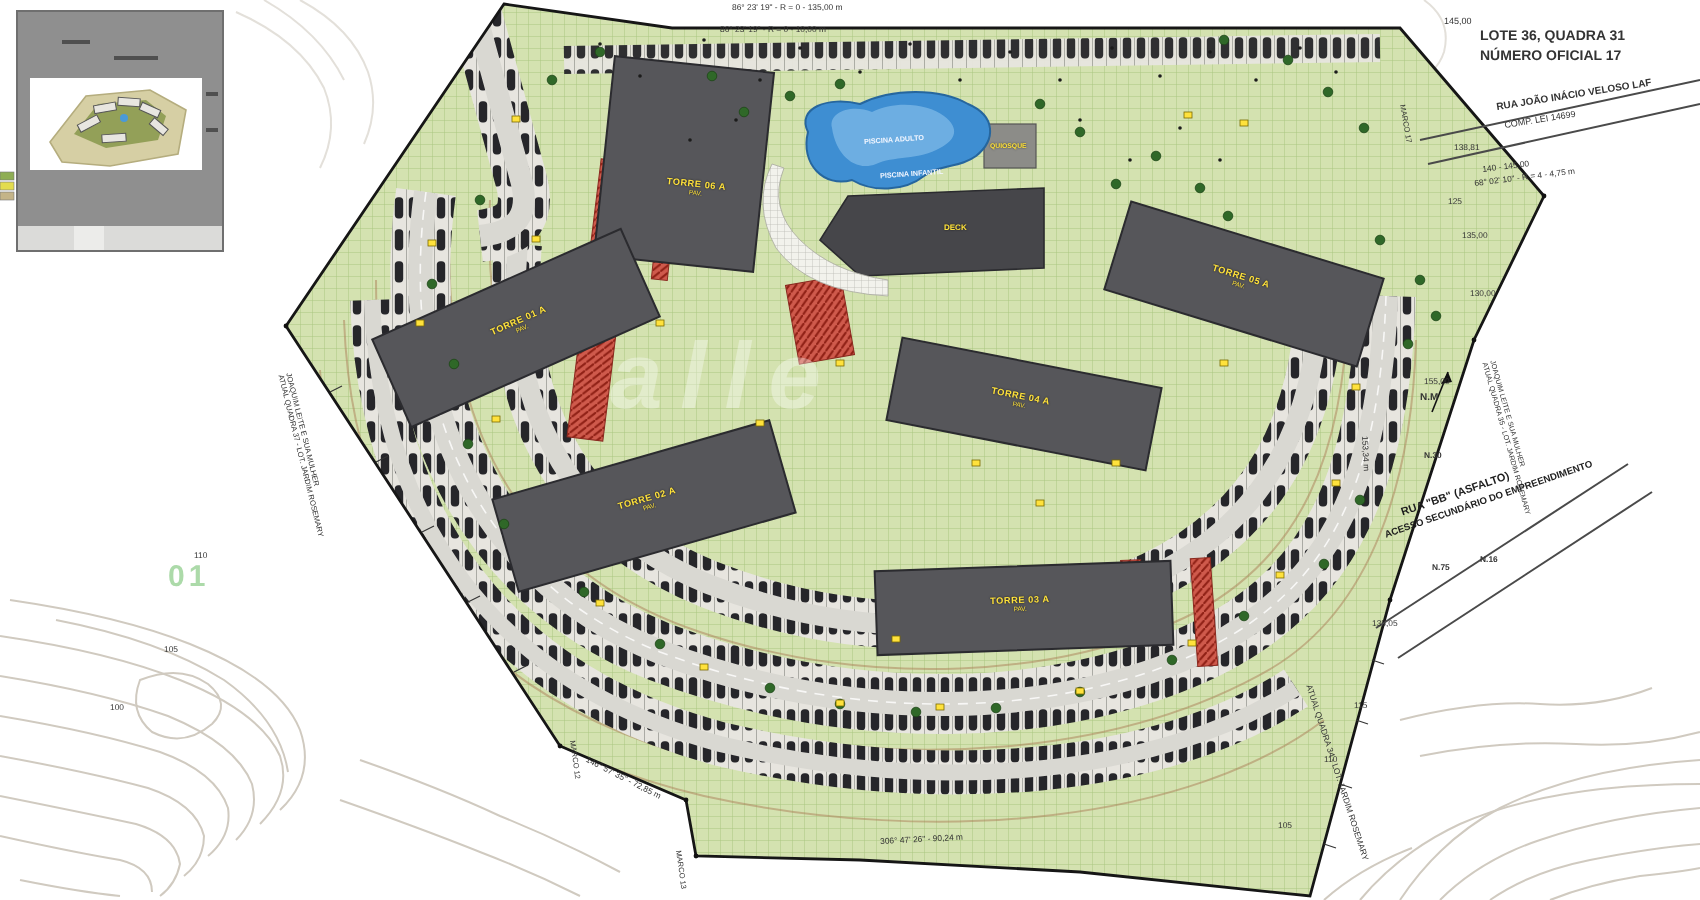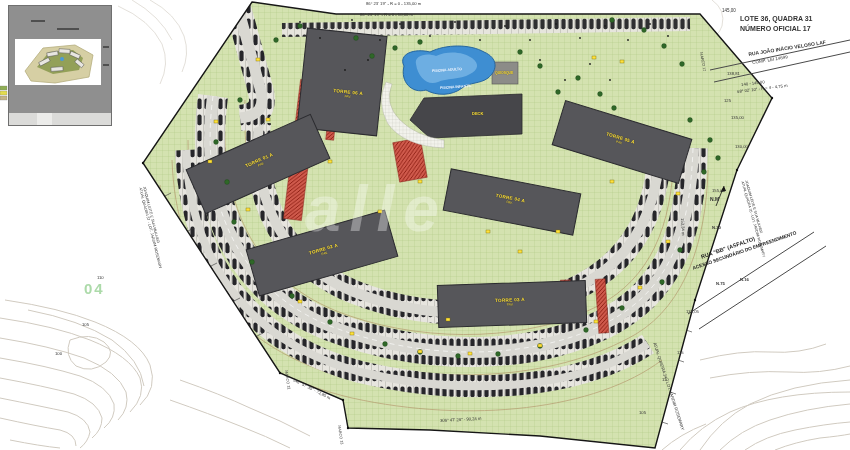--- a/index.html
+++ b/index.html
@@ -8,21 +8,21 @@
   .stage svg{position:absolute;left:0;top:0;}
   .lbl{position:absolute;white-space:nowrap;color:#333;line-height:1.1;transform-origin:left top;}
   .b{font-weight:bold;}
   .dark{color:#1d1d1d;}
   .tower-label{position:absolute;text-align:center;color:#ffe23c;transform-origin:center center;
                text-shadow:0 0 1px rgba(0,0,0,.8);}
   .tower-label .l1{display:block;font-size:4.6px;font-weight:bold;letter-spacing:.3px;}
   .tower-label .l2{display:block;font-size:3.2px;}
   .pool-lbl{position:absolute;color:#f2f6ff;font-size:3.6px;font-weight:bold;white-space:nowrap;}
   .yel{color:#ffe23c;text-shadow:0 0 1px rgba(0,0,0,.7);}
-  .watermark{position:absolute;left:305px;top:172px;font-size:64px;font-weight:bold;font-style:italic;
+  .watermark{position:absolute;left:305px;top:160px;font-size:47px;font-weight:bold;font-style:italic;
              letter-spacing:9px;color:rgba(255,255,255,0.34);pointer-events:none;}
   .pagenum{position:absolute;left:84px;top:280px;font-size:15px;font-weight:bold;
            color:#9ed49b;letter-spacing:2px;opacity:.85;}
   .inset{position:absolute;left:8px;top:5px;width:104px;height:121px;background:#8f8f8f;
          border:1px solid #6f6f6f;box-sizing:border-box;}
   .inset .smudge{position:absolute;background:#3a3a3a;opacity:.75;}
   .inset .photo{position:absolute;left:6px;top:33px;width:86px;height:46px;background:#ffffff;overflow:hidden;}
   .inset .bottombar{position:absolute;left:0px;bottom:0px;width:102px;height:12px;background:#dbdbd9;}
   .inset .chip{position:absolute;left:28px;bottom:0px;width:15px;height:12px;background:#ececea;}
 </style>
@@ -306,21 +306,21 @@
       </g>
       <circle cx="47" cy="20" r="2" fill="#4a9ad8"></circle>
     </svg>
   </div>
   <div class="bottombar">
     <div class="chip"></div>
   </div>
 </div>
 
 <div class="watermark">alle</div>
-<div class="pagenum">04</div>
+<div class="pagenum">01</div>
 
 <div class="lbl b" style="left:740px;top:15px;font-size:7px;">LOTE 36, QUADRA 31</div>
 <div class="lbl b" style="left:740px;top:25px;font-size:7px;">NÚMERO OFICIAL 17</div>
 
 <div class="lbl" style="left:366px;top:2px;font-size:4.2px;">86° 23' 19" - R = 0 - 135,00 m</div>
 <div class="lbl" style="left:360px;top:13px;font-size:4.2px;">86° 23' 19" - R = 0 - 10,00 m</div>
 <div class="lbl" style="left:737px;top:90px;font-size:4.2px;transform:rotate(-7deg);">68° 02' 10" - R = 4 - 4,75 m</div>
 <div class="lbl" style="left:684px;top:218px;font-size:4.2px;transform:rotate(87deg);">153,34 m</div>
 <div class="lbl" style="left:440px;top:419px;font-size:4.2px;transform:rotate(-3deg);">306° 47' 26" - 90,24 m</div>
 <div class="lbl" style="left:294px;top:378px;font-size:4.2px;transform:rotate(27deg);">146° 57' 35" - 72,85 m</div>

